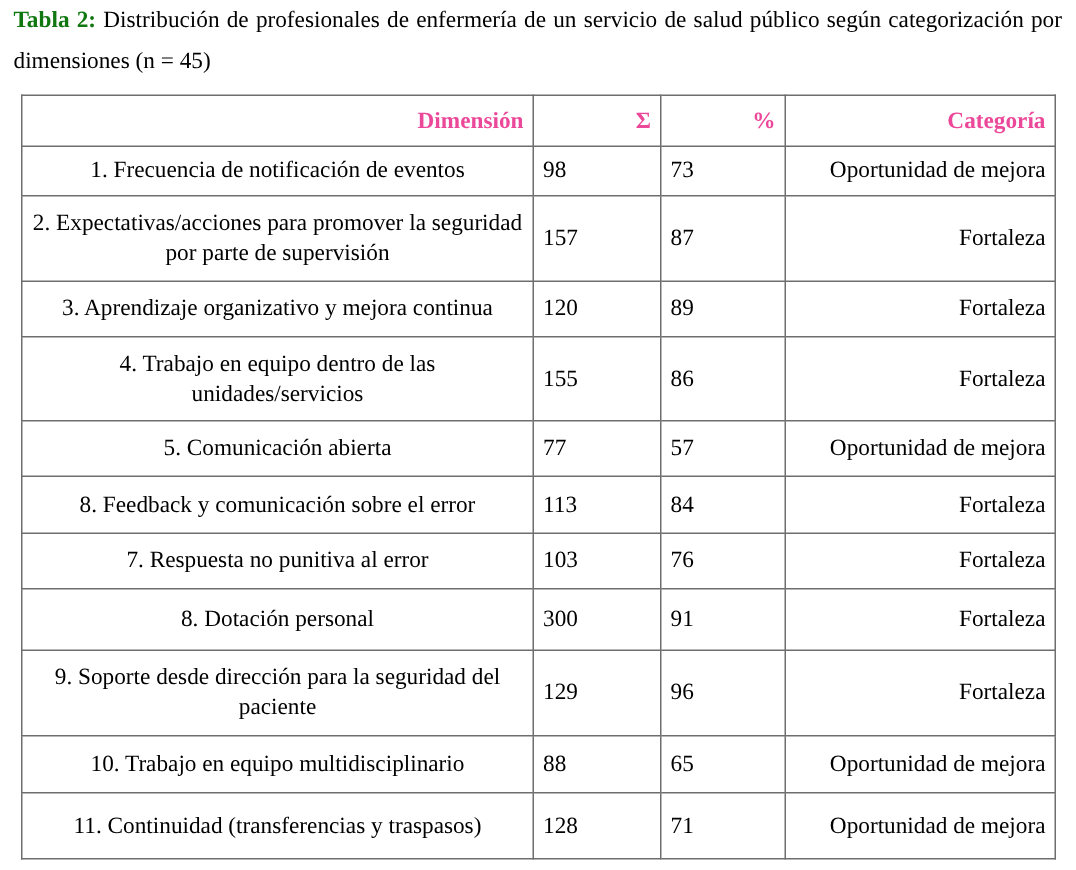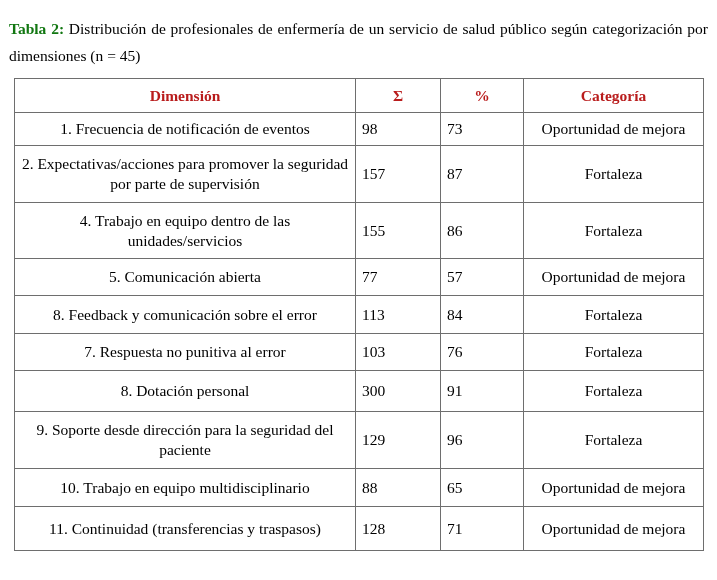--- a/index.html
+++ b/index.html
@@ -8,21 +8,21 @@
     background: #ffffff;
     width: 717px;
     height: 580px;
     font-family: "Liberation Serif", serif;
     color: #000000;
   }
   .page {
     width: 717px;
     height: 580px;
     box-sizing: border-box;
-    padding: 15px 8px 0 8px;
+    padding: 0 8px 0 8px;
     overflow: hidden;
     border-radius: 14px;
   }
   .caption {
     width: 699px;
     font-size: 15.5px;
     line-height: 27px;
     text-align: justify;
     margin: 0 0 9px 1px;
   }
@@ -39,31 +39,31 @@
   table.data-table th,
   table.data-table td {
     border: 1px solid #6e6e6e;
     font-size: 15.5px;
     line-height: 20px;
     padding: 2px 6px;
     vertical-align: middle;
     overflow: hidden;
   }
   table.data-table th {
-    color: #b91c1c;
+    color: #ec4899;
     font-weight: bold;
-    text-align: center;
+    text-align: right;
   }
   col.c-dim { width: 341px; }
   col.c-sigma { width: 85px; }
   col.c-pct { width: 83px; }
   col.c-cat { width: 180px; }
   td.dim-cell { text-align: center; padding-left: 8px; }
   td.num-cell { text-align: left; }
-  td.cat-cell { text-align: center; padding-left: 9px; }
+  td.cat-cell { text-align: right; padding-left: 9px; }
 </style>
 </head>
 <body>
 
 <div class="page">
 
   <p class="caption"><span class="caption-label">Tabla 2:</span><span> Distribución de profesionales de enfermería de un servicio de salud público según categorización por dimensiones (n = 45)</span></p>
 
   <table class="data-table">
     <colgroup>
@@ -84,20 +84,26 @@
       <tr style="height:33px">
         <td class="dim-cell">1. Frecuencia de notificación de eventos</td>
         <td class="num-cell">98</td>
         <td class="num-cell">73</td>
         <td class="cat-cell">Oportunidad de mejora</td>
       </tr>
       <tr style="height:57px">
         <td class="dim-cell">2. Expectativas/acciones para promover la seguridad por parte de supervisión</td>
         <td class="num-cell">157</td>
         <td class="num-cell">87</td>
+        <td class="cat-cell">Fortaleza</td>
+      </tr>
+      <tr style="height:37px">
+        <td class="dim-cell">3. Aprendizaje organizativo y mejora continua</td>
+        <td class="num-cell">120</td>
+        <td class="num-cell">89</td>
         <td class="cat-cell">Fortaleza</td>
       </tr>
       <tr style="height:56px">
         <td class="dim-cell">4. Trabajo en equipo dentro de las unidades/servicios</td>
         <td class="num-cell">155</td>
         <td class="num-cell">86</td>
         <td class="cat-cell">Fortaleza</td>
       </tr>
       <tr style="height:37px">
         <td class="dim-cell">5. Comunicación abierta</td>

